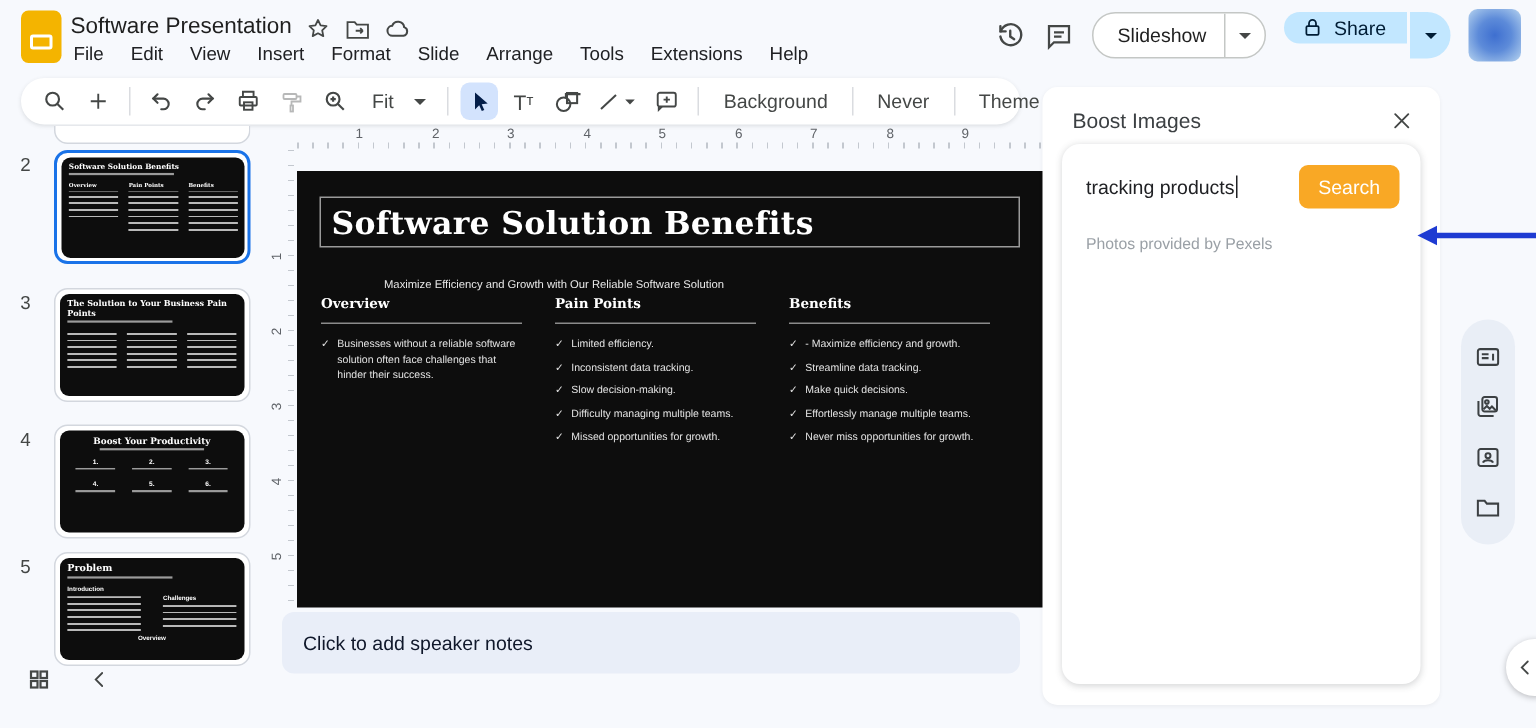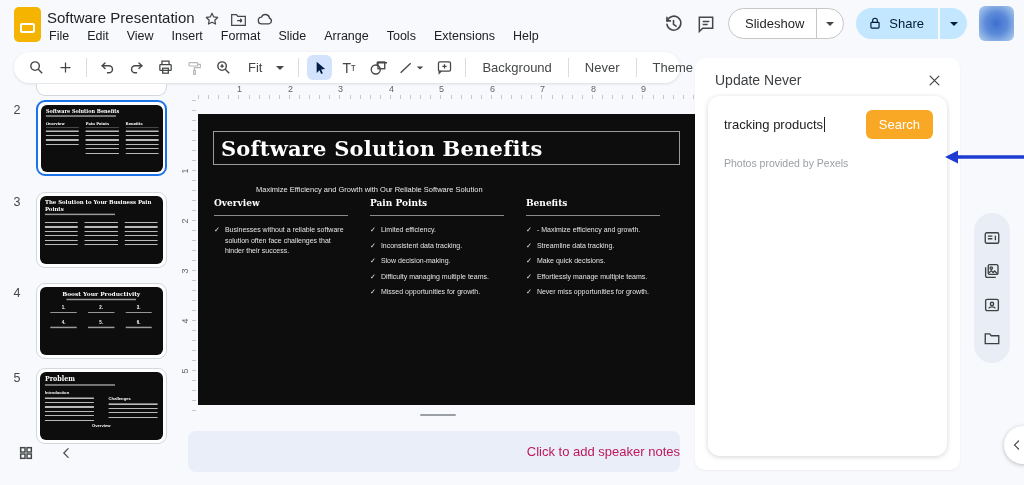--- a/index.html
+++ b/index.html
@@ -22,21 +22,21 @@
   .menubar { left:46px; top:27px; display:flex; gap:12px; font-size:12.5px; color:#202124; }
   .menubar span { padding:2px 3px; border-radius:4px; cursor:default; }
 
   .top-right { right:10px; top:6px; display:flex; align-items:center; gap:12px; }
   .ic { color:#444746; display:flex; align-items:center; justify-content:center; }
   .pill { display:flex; align-items:center; height:31px; border-radius:16px; font-size:13px; }
   .slideshow { border:1px solid #c4c7c5; background:#fff; color:#1f1f1f; overflow:hidden; }
   .slideshow .lbl { padding:0 12px 0 16px; }
   .slideshow .dd { border-left:1px solid #c4c7c5; height:100%; display:flex; align-items:center; padding:0 9px; }
   .share-wrap { display:flex; gap:2px; }
-  .share { background:#c2e7ff; color:#001d35; border-radius:16px 0 0 16px; padding:0 14px 0 12px; gap:7px; display:flex; align-items:center; height:31px; font-size:13px; font-weight:500;}
+  .share { background:#c2e7ff; color:#001d35; border-radius:16px 0 0 16px; padding:0 14px 0 12px; gap:7px; display:flex; align-items:center; height:21px; font-size:13px; font-weight:500;}
   .share-dd { background:#c2e7ff; border-radius:0 16px 16px 0; width:27px; height:31px; display:flex; align-items:center; justify-content:center; }
   .avatar { width:35px; height:35px; border-radius:6px; background:radial-gradient(circle at 50% 50%, #3e6fd0 0%, #5d8bd9 45%, #9dbfe9 85%, #c8dcf2 100%); }
   .tri { width:0; height:0; border-left:4px solid transparent; border-right:4px solid transparent; border-top:4.5px solid #444746; }
 
   
   .toolbar { left:14px; top:52px; width:666px; height:31px; background:#fff; border-radius:16px;
              box-shadow:0 1px 3px rgba(60,64,67,.15); display:flex; align-items:center; gap:4px; padding:0 10px; }
   .tb { width:25px; height:25px; border-radius:6px; display:flex; align-items:center; justify-content:center; color:#444746; flex:none; }
   .tb.sel { background:#d3e3fd; color:#041e49; }
   .tb.dis { opacity:.38; }
@@ -79,21 +79,21 @@
   .s-title { font-family:"DejaVu Serif","Liberation Serif",serif; font-weight:700; font-size:21px; color:#fff; padding-left:7px; letter-spacing:.2px; }
   .s-sub { position:absolute; left:18px; top:71px; font-size:7.5px; color:#e8e8e8;padding-left:40px; }
   .s-cols { position:absolute; left:16px; top:84px; display:flex; gap:12px; }
   .s-col { width:144px; }
   .s-col .hd { font-family:"DejaVu Serif","Liberation Serif",serif; font-weight:700; font-size:9px; color:#fff; }
   .s-col .ul { height:1px; background:#8b8b8b; width:134px; margin-top:7px; margin-bottom:9px; }
   .s-item { display:flex; gap:5px; font-size:7px; line-height:1.5; color:#e3e3e3; margin-bottom:5px; width:136px; }
   .s-item .chk { flex:none; }
 
   .handle { left:420px; top:414px; width:36px; height:2px; background:#9aa0a6; border-radius:2px; }
-  .notes { left:188px; top:431px; width:492px; height:41px; background:#e9eef8; border-radius:8px; display:flex; align-items:center; padding-left:14px; font-size:13px; color:#be185d;justify-content:flex-end; }
+  .notes { left:188px; top:408px; width:492px; height:41px; background:#e9eef8; border-radius:8px; display:flex; align-items:center; padding-left:14px; font-size:13px; color:#0f172a; }
   .vscroll { left:697px; top:212px; width:3px; height:186px; background:#80868b; border-radius:2px; }
 
   
   .panel { left:695px; top:58px; width:265px; height:412px; background:#fff; border-radius:10px; box-shadow:0 1px 3px rgba(0,0,0,.05); }
   .p-head { display:flex; align-items:center; justify-content:space-between; padding:14px 18px 10px 20px; }
   .p-title { font-size:14px; color:#3c4043; }
   .card { position:absolute; left:13px; top:38px; width:239px; height:360px; background:#fff; border-radius:12px; box-shadow:0 1px 5px rgba(60,64,67,.22); overflow:hidden; }
   .c-logo { display:flex; align-items:center; gap:7px; padding:15px 16px 13px; border-bottom:1px solid #f1f2f5; }
   .c-logo .word { font-size:17px; font-weight:700; color:#f9a825; letter-spacing:.2px; }
   .c-search { display:flex; align-items:center; padding:14px 14px 10px 16px; }
@@ -458,21 +458,21 @@
 </div>
 
 <div class="abs handle"></div>
 <div class="abs notes">
     <span>Click to add speaker notes</span>
   </div>
 <div class="abs vscroll"></div>
 
 <div class="abs panel">
   <div class="p-head">
-    <span class="p-title">Update Never</span>
+    <span class="p-title">Boost Images</span>
     <span class="ic">
         <svg width="15" height="15" viewBox="0 0 24 24" stroke="#444746" stroke-width="2" stroke-linecap="round">
           <path d="M5 5l14 14M19 5L5 19"></path>
         </svg>
       </span>
   </div>
   <div class="card">
     <div class="c-search">
       <span class="q">
           <span>tracking products</span>

